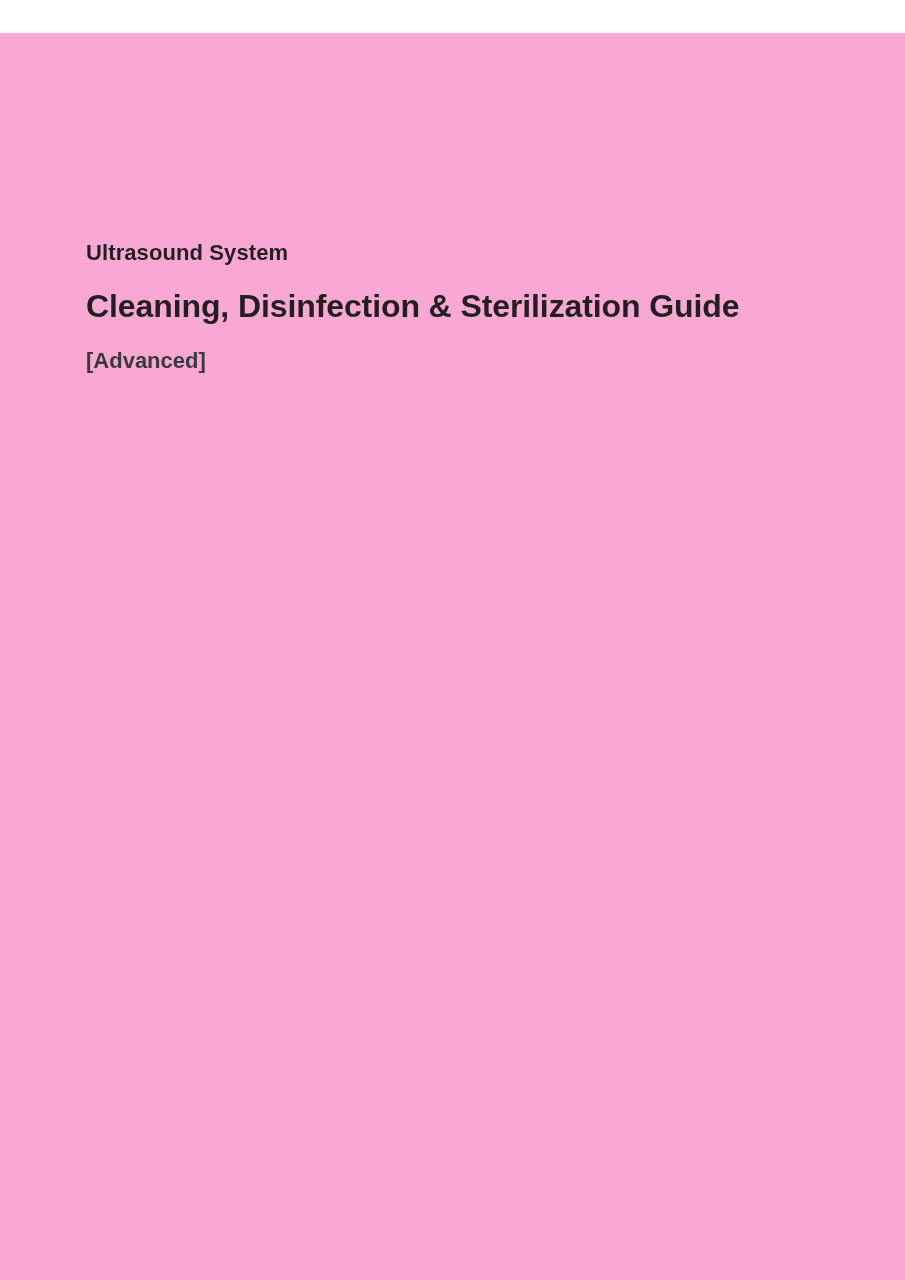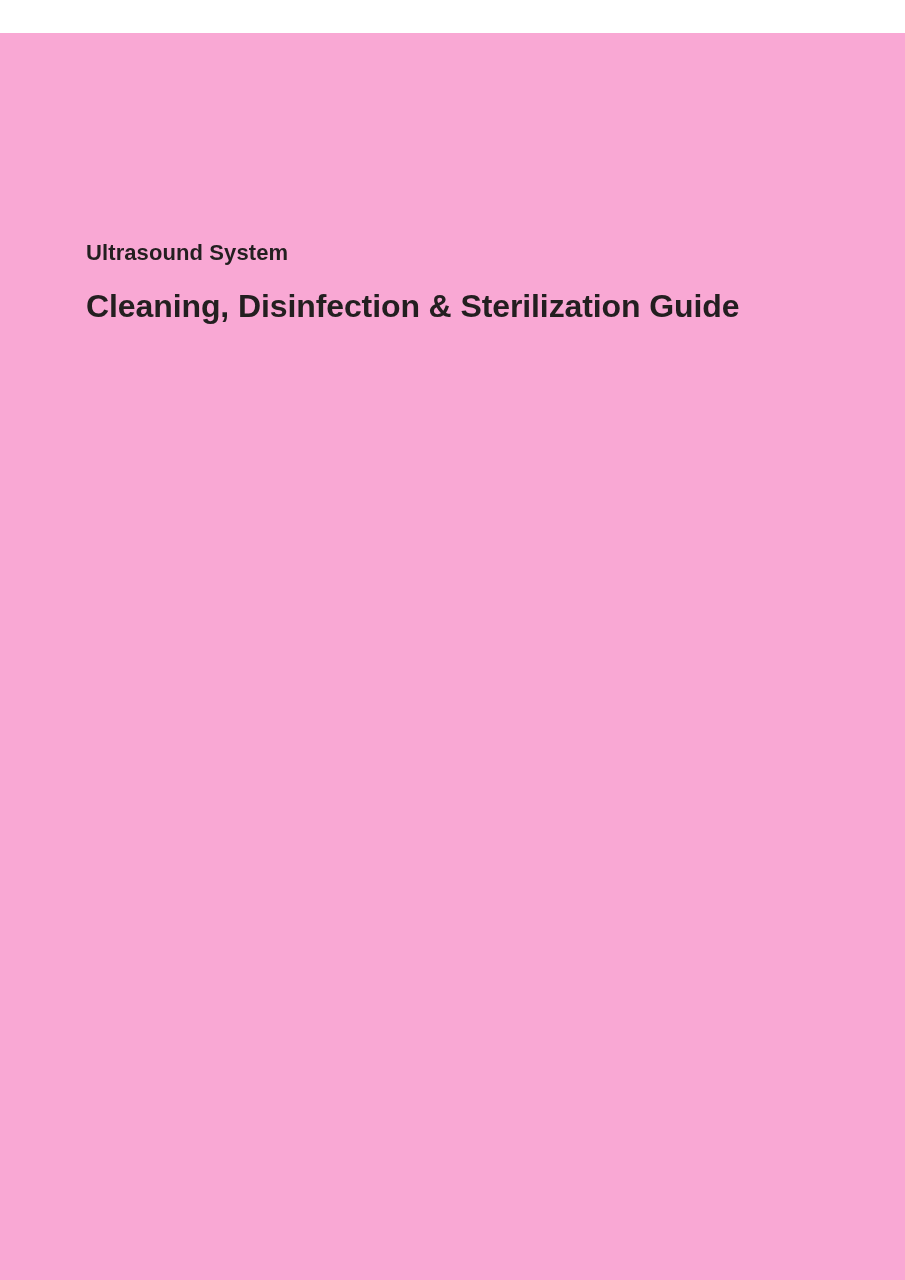--- a/index.html
+++ b/index.html
@@ -50,14 +50,15 @@
     margin: 0;
   }
 </style>
 </head>
 <body>
 
 <div class="page">
   <div class="title-block">
     <p class="eyebrow">Ultrasound System</p>
     <h1 class="main-title">Cleaning, Disinfection &amp; Sterilization Guide</h1>
+    <p class="subtitle">[Advanced]</p>
   </div>
 </div>
 
 </body></html>

